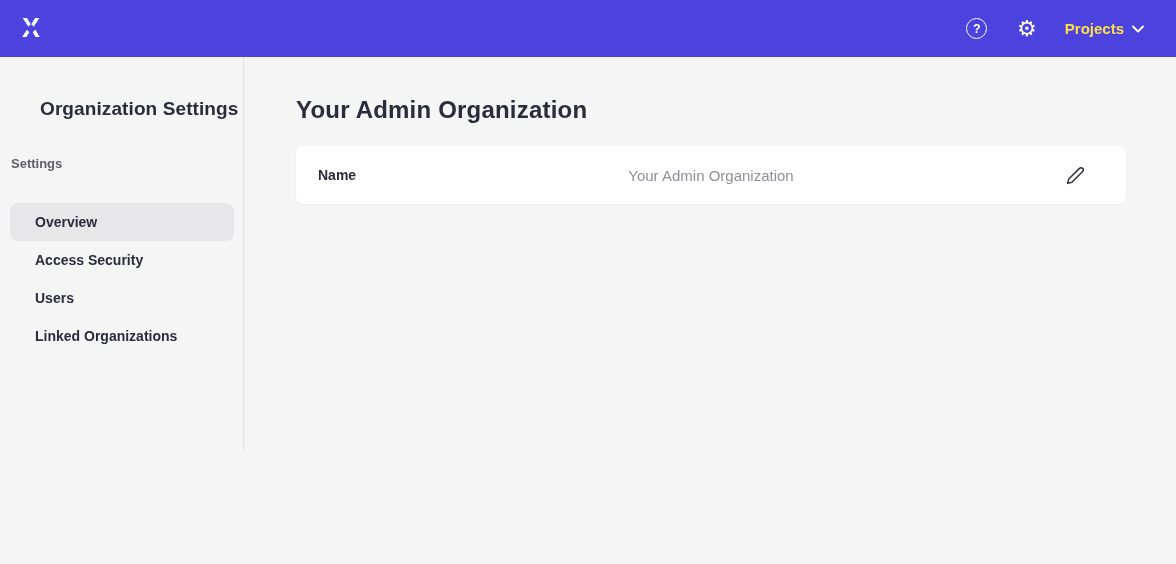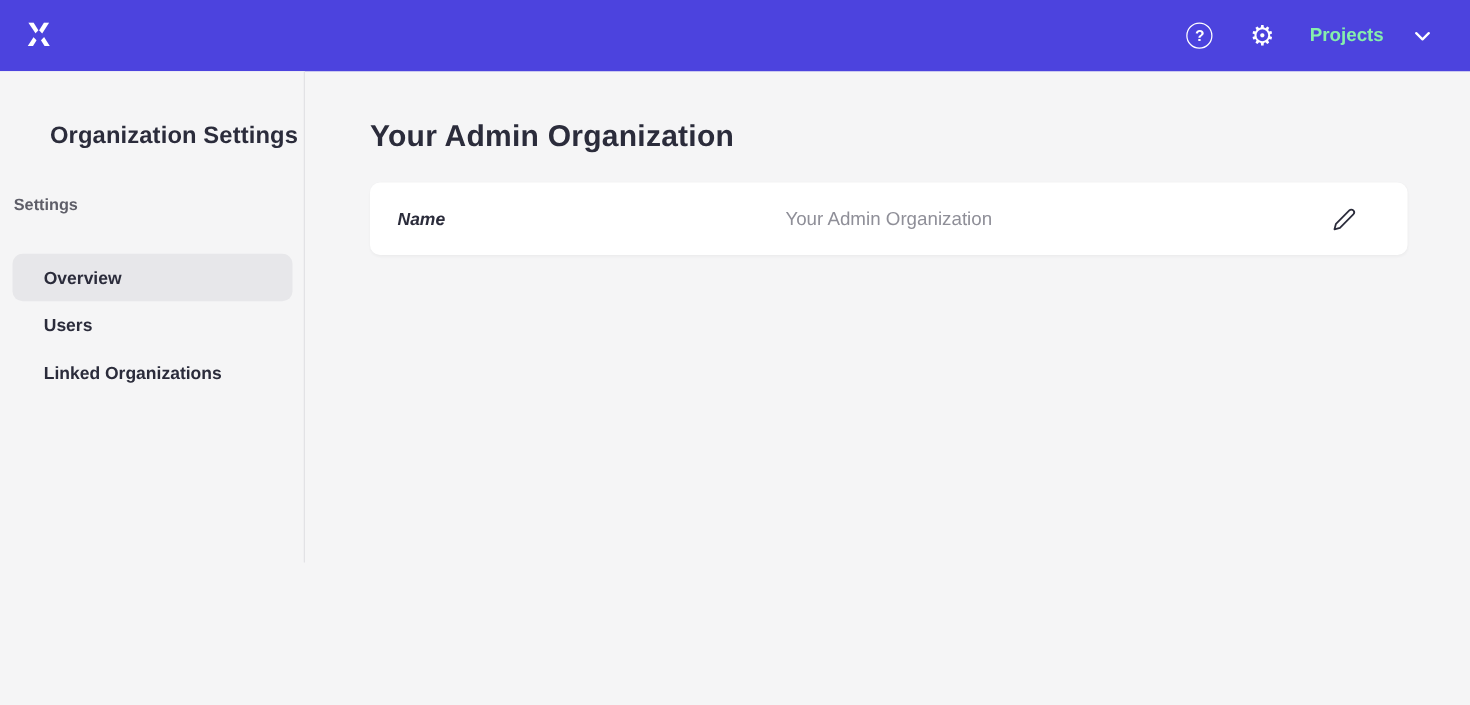--- a/index.html
+++ b/index.html
@@ -53,22 +53,22 @@
     width: 21px; height: 21px;
     border: 1.6px solid #fff;
     border-radius: 50%;
     display: flex; align-items: center; justify-content: center;
     font-size: 12.5px;
     font-weight: 700;
     color: #fff;
   }
   .gear-glyph { font-size: 22px; line-height: 1; color: #fff; }
   .projects {
-    display: flex; align-items: center; gap: 25px;
-    color: #86efac; font-weight: 700; font-size: 15px;
+    display: flex; align-items: center; gap: 8px;
+    color: #fde047; font-weight: 700; font-size: 15px;
     cursor: pointer;
     justify-content: center;
   }
 
   
   .page { display: flex; height: 393px; }
 
   
   .sidebar {
     width: 244px;
@@ -134,21 +134,20 @@
     display: flex;
     align-items: center;
     position: relative;
     padding: 0 40px 0 22px;
     box-shadow: 0 1px 2px rgba(40,40,60,0.04);
   }
   .field-label {
     font-size: 14px;
     font-weight: 700;
     color: #2b2c3b;
-    font-style: italic;
   }
   .field-value {
     position: absolute;
     left: 50%;
     transform: translateX(-50%);
     font-size: 15px;
     color: #8f8f98;
     white-space: nowrap;
   }
   .edit-btn {
@@ -180,20 +179,21 @@
   </div>
 </header>
 
 <div class="page">
 
   <aside class="sidebar">
     <div class="sidebar-title">Organization Settings</div>
     <div class="sidebar-section-label">Settings</div>
     <nav>
       <div class="nav-item active">Overview</div>
+      <div class="nav-item">Access Security</div>
       <div class="nav-item">Users</div>
       <div class="nav-item">Linked Organizations</div>
     </nav>
   </aside>
 
   <main class="main">
     <h1 class="page-title">Your Admin Organization</h1>
 
     <div class="card">
       <span class="field-label">Name</span>

